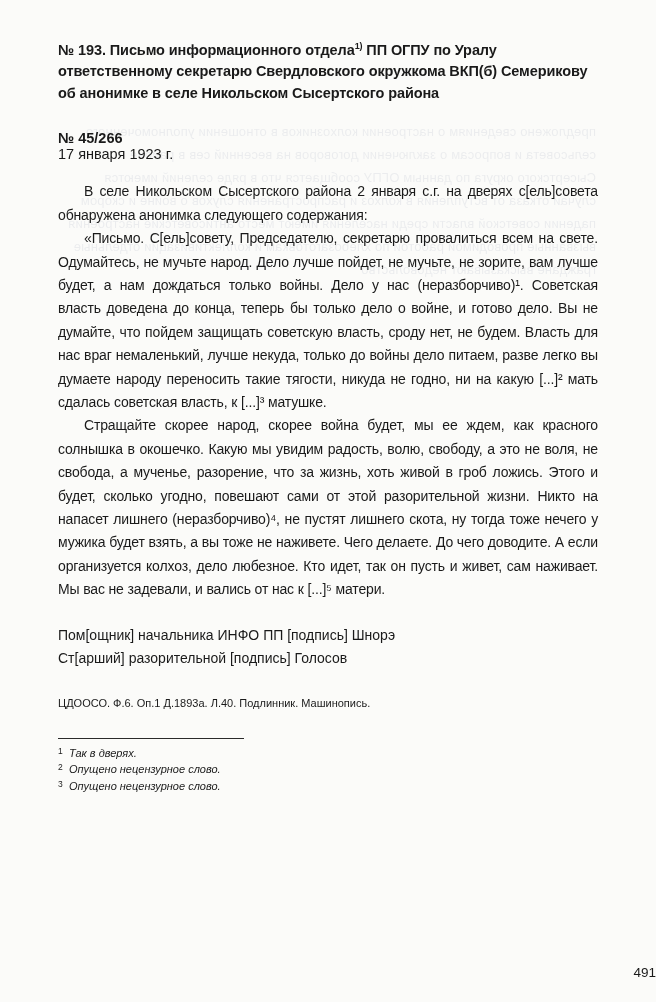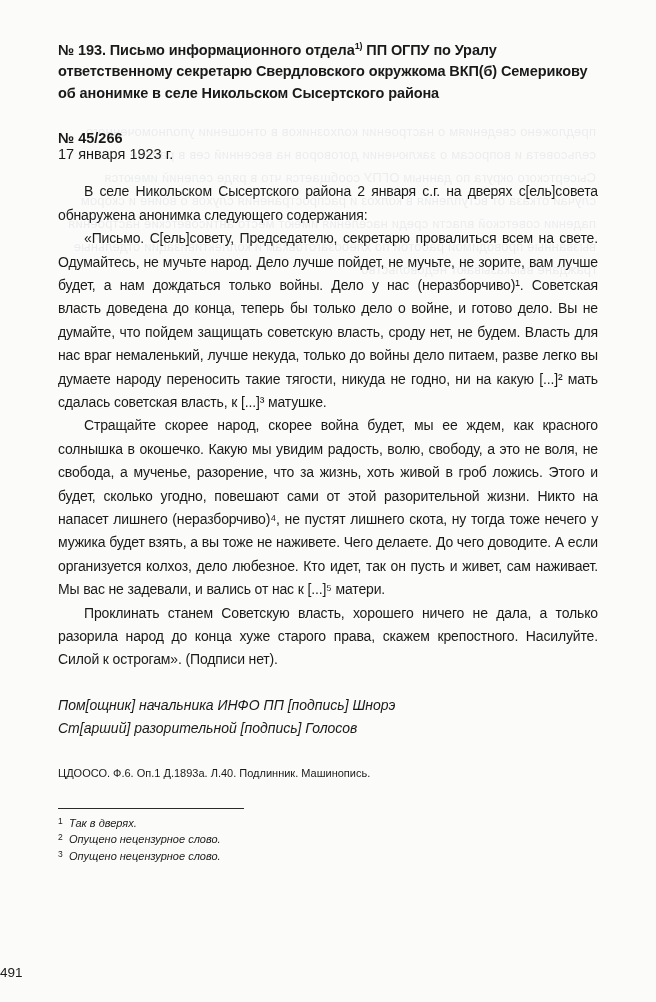--- a/index.html
+++ b/index.html
@@ -82,21 +82,20 @@
     margin: 0;
     text-indent: 26px;
   }
   .sign-block {
     margin-top: 22px;
     font-size: 14px;
     line-height: 23px;
   }
   .sign-block div {
     margin: 0;
-    font-style: italic;
   }
   .archive-ref {
     margin-top: 22px;
     font-size: 11px;
     line-height: 22px;
   }
   .footnote-rule {
     width: 186px;
     height: 1px;
     background: #2a2a2a;
@@ -118,21 +117,21 @@
     flex: 0 0 11px;
     vertical-align: super;
     position: relative;
     top: -3px;
   }
   .page-number {
     position: absolute;
     bottom: 22px;
     left: 0;
     width: 656px;
-    text-align: left;
+    text-align: right;
     font-size: 13.5px;
   }
 </style>
 </head>
 <body>
 
 <div class="page">
 
   <div class="bleed">предложено сведениям о настроении колхозников в отношении уполномоченного сельсовета и вопросам о заключении договоров на весенний сев в районе Сысертского округа по данным ОГПУ сообщается что в ряде селений имеются случаи отказа от вступления в колхоз и распространения слухов о войне и скором падении советской власти среди населения имеют место антисоветские настроения вызванные проводимой работой по хлебозаготовкам и коллективизации отдельные граждане высказывают недовольство</div>
 
@@ -142,21 +141,20 @@
 
     <div class="meta-row">
       <div class="meta-number">№ 45/266</div>
       <div class="meta-date">17 января 1923 г.</div>
     </div>
 
     <div class="body-text">
       <p>В селе Никольском Сысертского района 2 января с.г. на дверях с[ель]совета обнаружена анонимка следующего содержания:</p>
       <p>«Письмо. С[ель]совету, Председателю, секретарю провалиться всем на свете. Одумайтесь, не мучьте народ. Дело лучше пойдет, не мучьте, не зорите, вам лучше будет, а нам дождаться только войны. Дело у нас (неразборчиво)¹. Советская власть доведена до конца, теперь бы только дело о войне, и готово дело. Вы не думайте, что пойдем защищать советскую власть, сроду нет, не будем. Власть для нас враг немаленький, лучше некуда, только до войны дело питаем, разве легко вы думаете народу переносить такие тягости, никуда не годно, ни на какую [...]² мать сдалась советская власть, к [...]³ матушке.</p>
       <p>Стращайте скорее народ, скорее война будет, мы ее ждем, как красного солнышка в окошечко. Какую мы увидим радость, волю, свободу, а это не воля, не свобода, а мученье, разорение, что за жизнь, хоть живой в гроб ложись. Этого и будет, сколько угодно, повешают сами от этой разорительной жизни. Никто на напасет лишнего (неразборчиво)⁴, не пустят лишнего скота, ну тогда тоже нечего у мужика будет взять, а вы тоже не наживете. Чего делаете. До чего доводите. А если организуется колхоз, дело любезное. Кто идет, так он пусть и живет, сам наживает. Мы вас не задевали, и вались от нас к [...]⁵ матери.</p>
-      <p>Проклинать станем Советскую власть, хорошего ничего не дала, а только разорила народ до конца хуже старого права, скажем крепостного. Насилуйте. Силой к острогам». (Подписи нет).</p>
     </div>
 
     <div class="sign-block">
       <div>Пом[ощник] начальника ИНФО ПП [подпись] Шнорэ</div>
       <div>Ст[арший] разорительной [подпись] Голосов</div>
     </div>
 
     <div class="archive-ref">ЦДООСО. Ф.6. Оп.1 Д.1893а. Л.40. Подлинник. Машинопись.</div>
 
     <div class="footnote-rule"></div>

